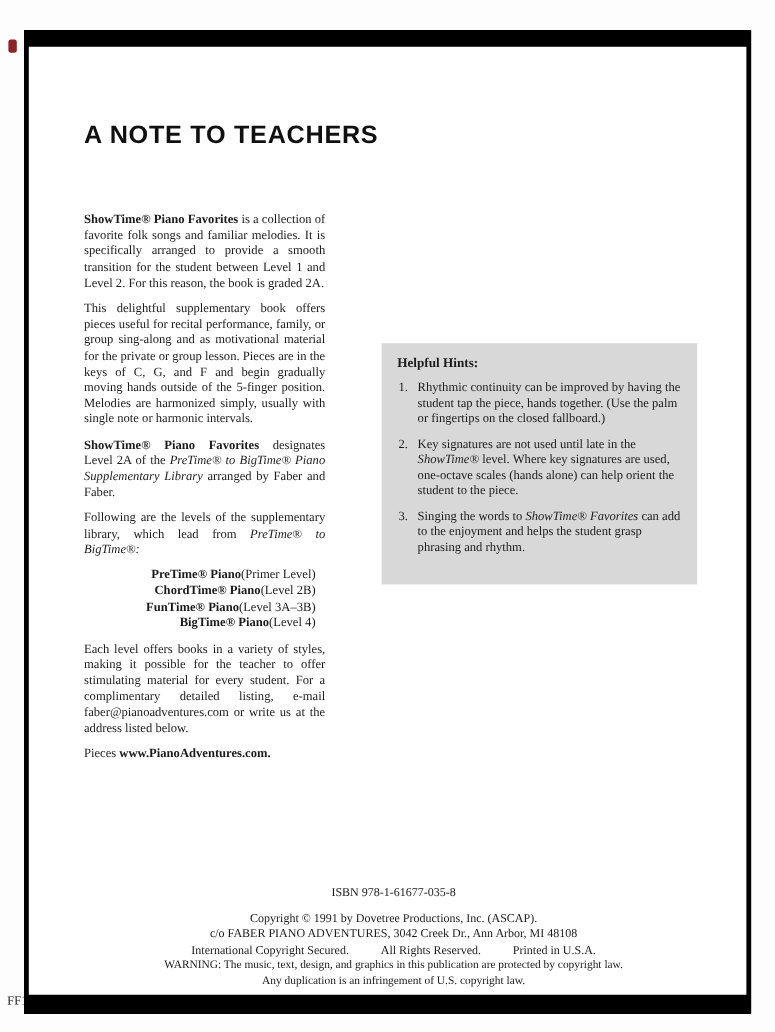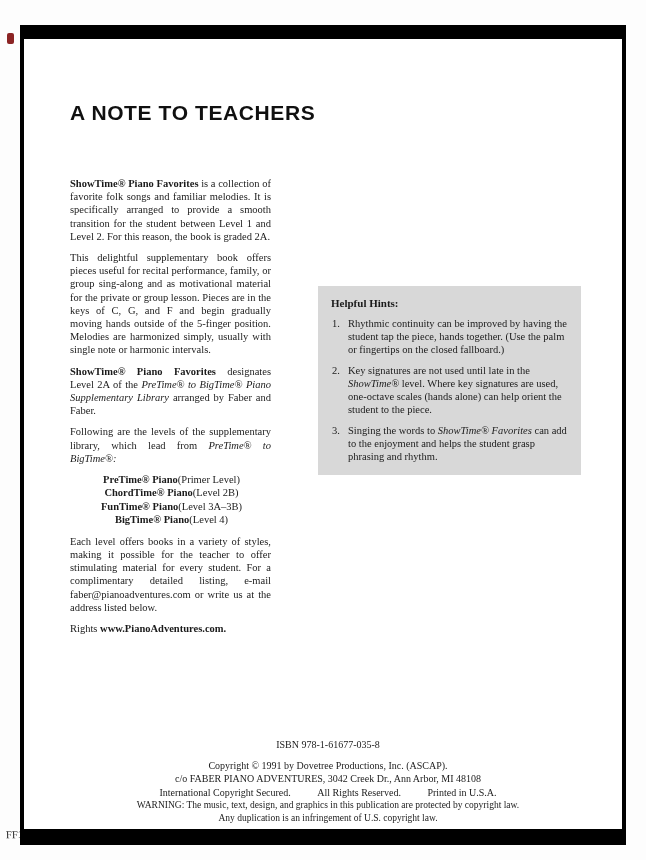--- a/index.html
+++ b/index.html
@@ -32,26 +32,26 @@
     font-family:"Liberation Sans", sans-serif;
     font-size:21px; font-weight:bold; letter-spacing:0.6px;
     color:#101010;
   }
   .left-col {
     position:absolute; left:46px; top:138px; width:201px;
     font-size:10.5px; line-height:13.2px; text-align:justify;
   }
   .left-col p { margin-bottom:8px; }
   .levels { margin:0 0 8px 10px; width:183px; }
-  .level-row { display:flex; justify-content:center; line-height:13.4px;font-family:Liberation Serif, serif; }
+  .level-row { display:flex; justify-content:flex-end; line-height:13.4px;font-family:Liberation Serif, serif; }
   .level-name { font-weight:bold; }
   .hints {
     position:absolute; left:294px; top:247px; width:263px;
     background:#d8d8d8;
-    padding:11px 13px 12px 13px;
+    padding:11px 13px 24px 13px;
     font-size:10.5px; line-height:13px;
   }
   .hints-title { font-weight:bold; font-size:11px; margin-bottom:7px; }
   .hint-item { position:relative; padding-left:17px; margin-bottom:8px; }
   .hint-item:last-child { margin-bottom:0; }
   .hint-num { position:absolute; left:1px; top:0; }
   .footer {
     position:absolute; left:0; right:0; top:699px;
     text-align:center; font-size:10px; line-height:13.5px;padding-left:10px;
   }
@@ -94,21 +94,21 @@
         <span class="level-tag">(Level 3A–3B)</span>
       </div>
       <div class="level-row">
         <span class="level-name">BigTime® Piano</span>
         <span class="level-tag">(Level 4)</span>
       </div>
     </div>
 
     <p>Each level offers books in a variety of styles, making it possible for the teacher to offer stimulating material for every student. For a complimentary detailed listing, e-mail faber@pianoadventures.com or write us at the address listed below.</p>
 
-    <p><span>Rights </span><strong>www.PianoAdventures.com.</strong></p>
+    <p><span>Pieces </span><strong>www.PianoAdventures.com.</strong></p>
   </div>
 
   <aside class="hints">
     <p class="hints-title">Helpful Hints:</p>
 
     <div class="hint-item">
       <span class="hint-num">1.</span>
       <span>Rhythmic continuity can be improved by having the student tap the piece, hands together. (Use the palm or fingertips on the closed fallboard.)</span>
     </div>
 

